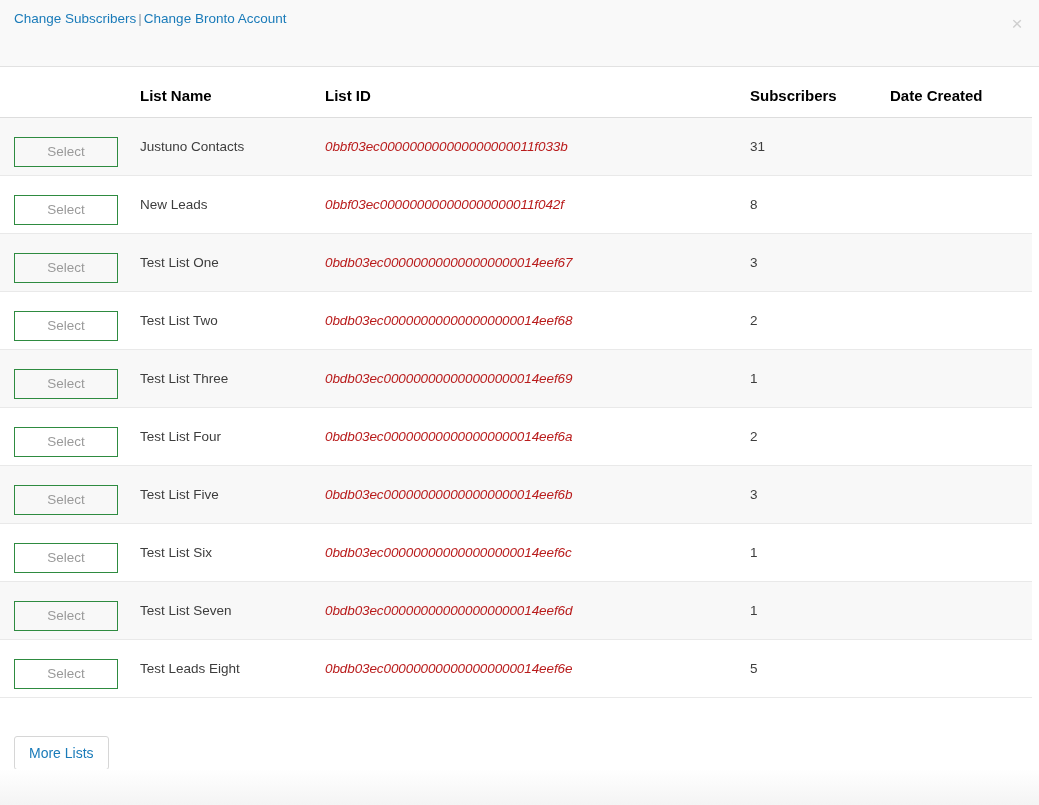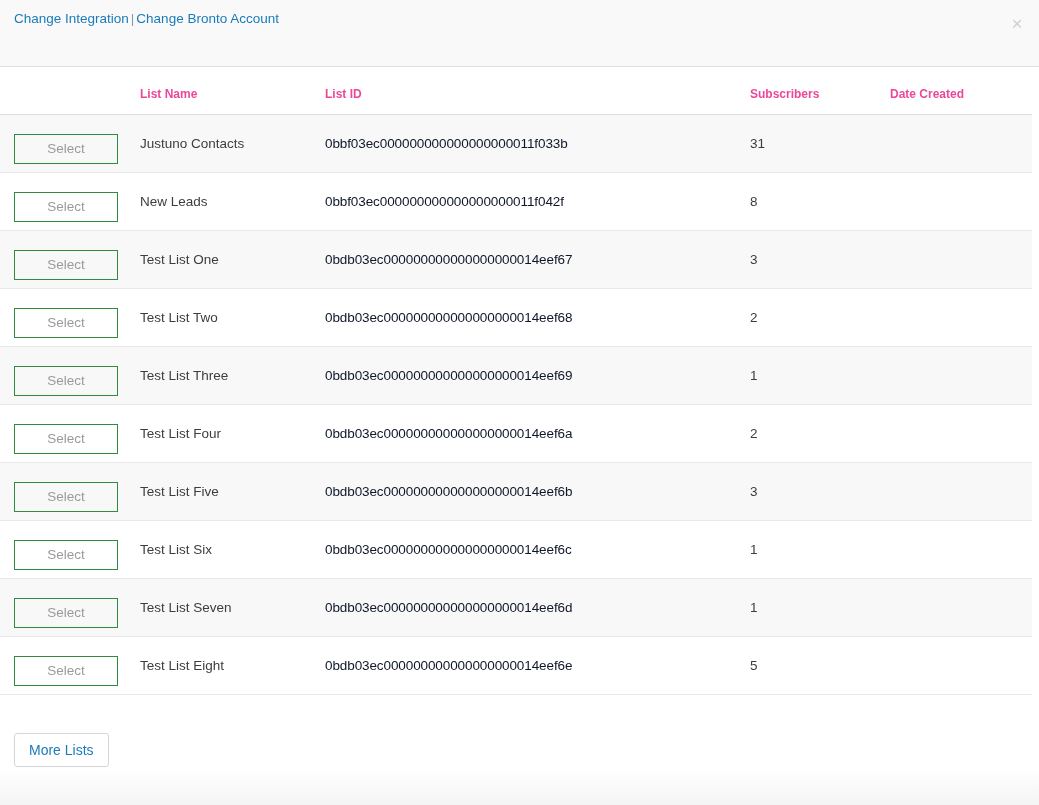--- a/index.html
+++ b/index.html
@@ -81,23 +81,23 @@
 
   
   .list-table {
     width: 1032px;
     border-collapse: collapse;
     margin-left: 0;
     table-layout: fixed;
   }
   .list-table thead th {
     text-align: left;
-    font-size: 12px;
+    font-size: 15px;
     font-weight: bold;
-    color: #ec4899;
+    color: #000000;
     padding: 0 0 13px 0;
     border-bottom: 1px solid #dddddd;
     vertical-align: bottom;
   }
   .col-select  { width: 140px; }
   .col-name    { width: 185px; }
   .col-id      { width: 425px; }
   .col-subs    { width: 140px; }
   .col-date    { width: 142px; }
 
@@ -110,21 +110,21 @@
   .list-table tbody tr.striped { background: #f8f8f8; }
   .list-table tbody td {
     font-size: 13.5px;
     color: #444444;
     vertical-align: middle;
     padding: 0;
     border-bottom: 1px solid #e9e9e9;
   }
   .list-table tbody td.cell-select { padding-left: 14px; }
   .list-table tbody td.cell-name { color: #3d3d3d; }
-  .list-table tbody td.cell-id { color: #0f172a; letter-spacing: -0.1px; }
+  .list-table tbody td.cell-id { color: #b91c1c; letter-spacing: -0.1px; font-style: italic; }
   .list-table tbody td.cell-subs { color: #3d3d3d; }
 
   .select-btn {
     display: inline-block;
     width: 104px;
     height: 30px;
     line-height: 28px;
     text-align: center;
     background: transparent;
     border: 1px solid #2e8b40;
@@ -165,21 +165,21 @@
     pointer-events: none;
   }
 </style>
 </head>
 <body>
 
 <div class="modal">
 
   <div class="modal-header">
     <div class="header-links">
-      <a href="#">Change Integration</a><span class="link-sep">|</span><a href="#">Change Bronto Account</a>
+      <a href="#">Change Subscribers</a><span class="link-sep">|</span><a href="#">Change Bronto Account</a>
     </div>
     <button class="close-btn">×</button>
   </div>
 
   <div class="modal-body">
 
     <table class="list-table">
       <thead>
         <tr>
           <th class="col-select"></th>
@@ -248,21 +248,21 @@
           </tr>
           <tr class="striped">
             <td class="cell-select"><button class="select-btn">Select</button></td>
             <td class="cell-name">Test List Seven</td>
             <td class="cell-id">0bdb03ec000000000000000000014eef6d</td>
             <td class="cell-subs">1</td>
             <td class="cell-date"></td>
           </tr>
           <tr>
             <td class="cell-select"><button class="select-btn">Select</button></td>
-            <td class="cell-name">Test List Eight</td>
+            <td class="cell-name">Test Leads Eight</td>
             <td class="cell-id">0bdb03ec000000000000000000014eef6e</td>
             <td class="cell-subs">5</td>
             <td class="cell-date"></td>
           </tr>
         </tbody>
     </table>
   </div>
 
   <div class="modal-footer">
     <button class="more-lists-btn">More Lists</button>

